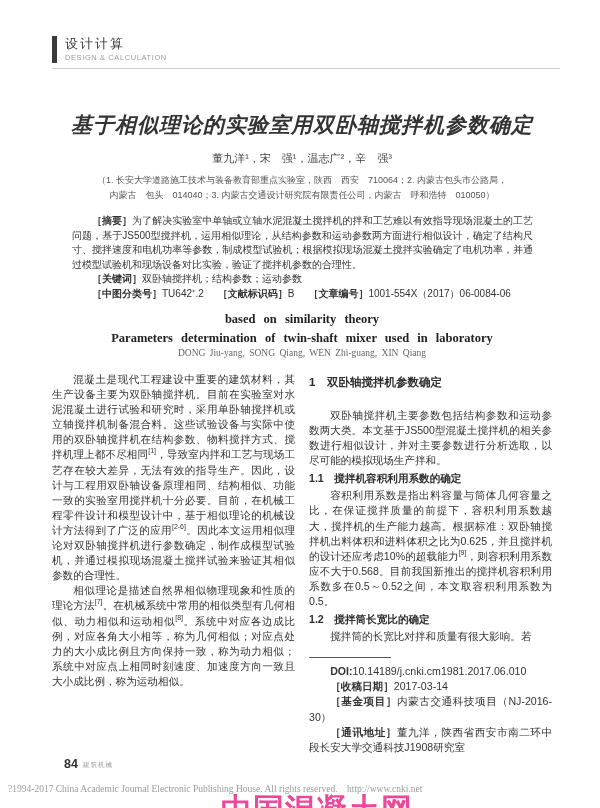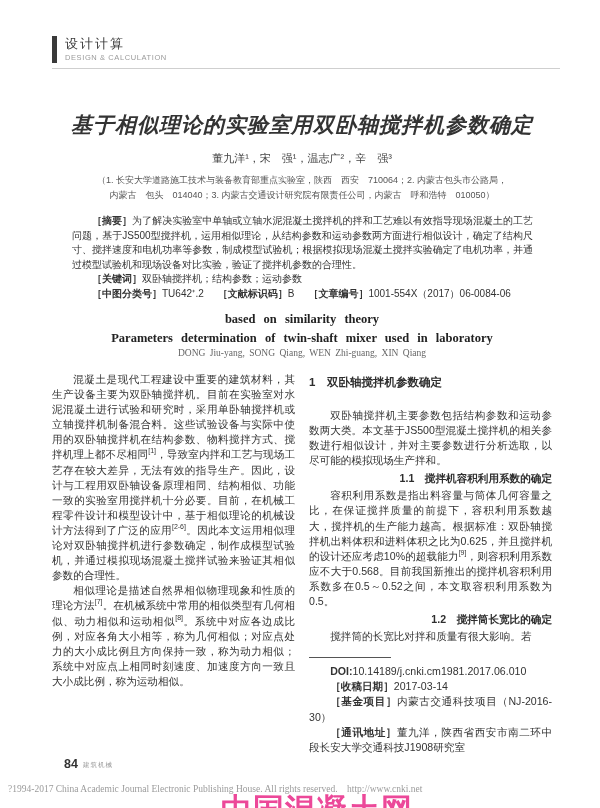--- a/index.html
+++ b/index.html
@@ -32,21 +32,21 @@
   
   .title-en { margin-top:9px; text-align:center; font-family:"Liberation Serif", serif; font-weight:bold; font-size:12.5px; line-height:19px; color:#222; word-spacing:5px; }
   .authors-en { text-align:center; font-family:"Liberation Serif", serif; font-size:9.5px; color:#666; word-spacing:2px; }
 
   
   .columns { display:flex; gap:14px; margin-top:14px; }
   .col { width:243px; flex:none; }
   .col p { margin:0; font-size:10.6px; line-height:15.1px; text-align:justify; text-indent:2em; color:#333; }
   .col sup { font-size:7px; line-height:0; }
   .h-sec { font-size:11.5px; font-weight:bold; color:#2e2e2e; margin:2px 0 18px; line-height:16px; }
-  .h-sub { font-size:10.6px; font-weight:bold; color:#2e2e2e; margin:3px 0 2px; line-height:15px;text-align:right; }
+  .h-sub { font-size:10.6px; font-weight:bold; color:#2e2e2e; margin:3px 0 2px; line-height:15px; }
 
   
   .footnote { margin-top:13px; }
   .foot-rule { width:82px; border-top:1.5px solid #555; margin-bottom:6px; }
   .fn { margin:0; font-size:9px; line-height:13.5px; color:#333; text-align:justify; }
   .fn b { font-weight:bold; }
 
   
   .page-num { position:absolute; left:64px; top:757px; font-size:12.5px; font-weight:bold; color:#333; }
   .journal-name { font-size:6.5px; font-weight:normal; color:#999; letter-spacing:1px; margin-left:5px; vertical-align:1px; }

